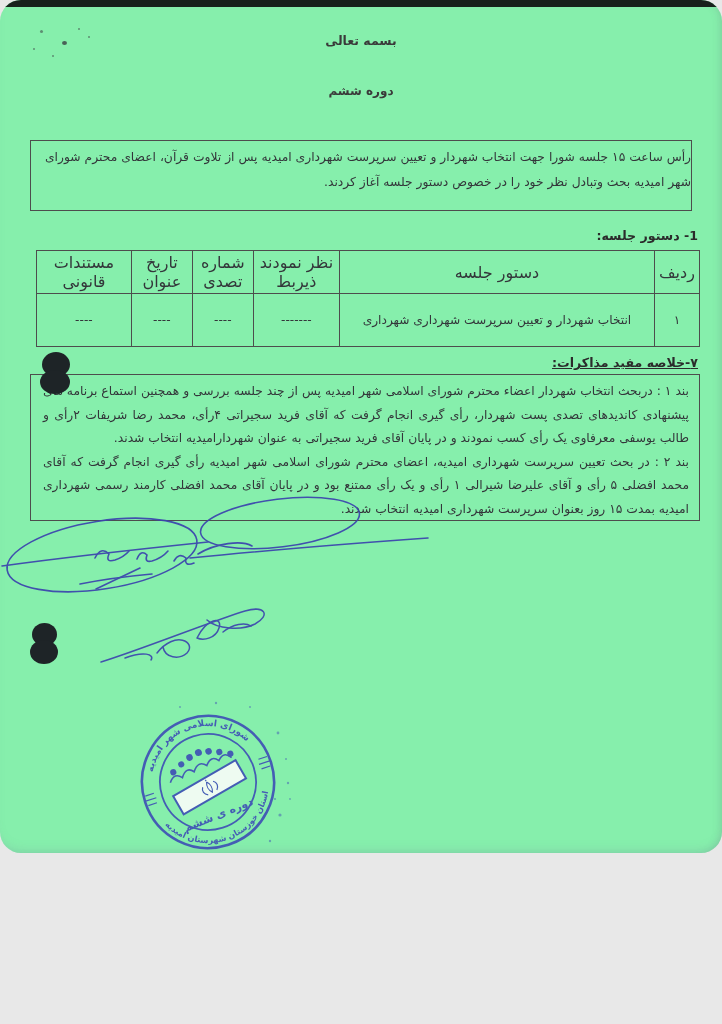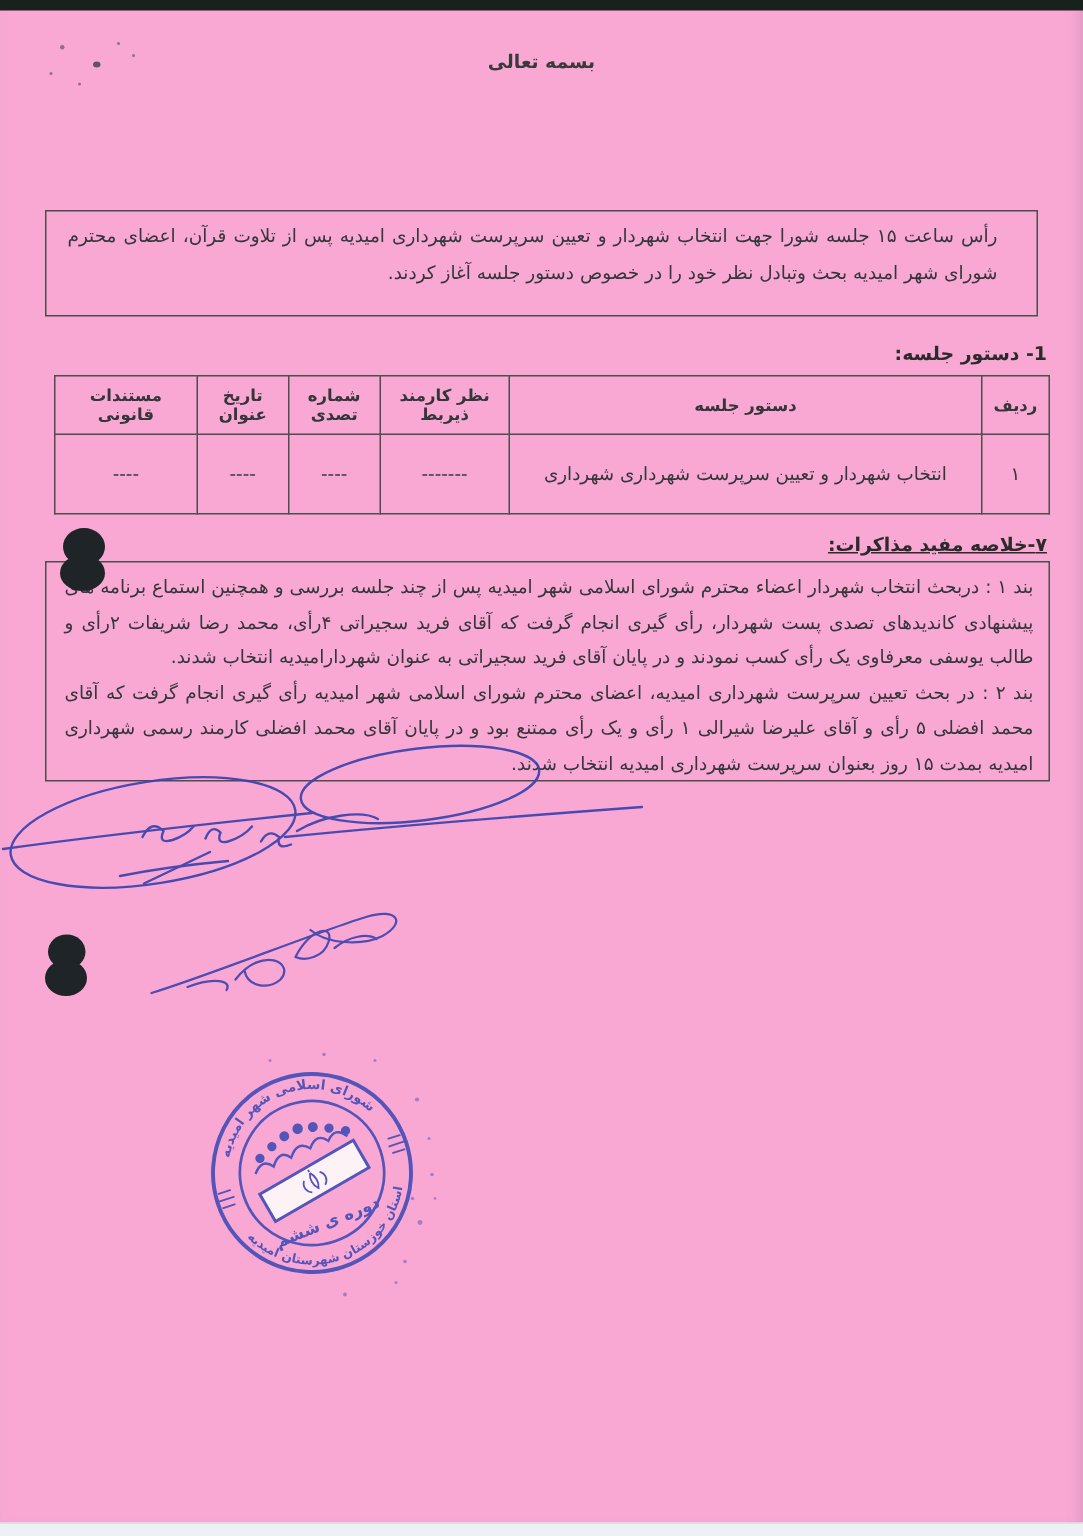--- a/index.html
+++ b/index.html
@@ -1,46 +1,47 @@
 <!DOCTYPE html>
 <html lang="fa" dir="rtl"><head>
 <meta charset="utf-8">
 <style>
   html,body{margin:0;padding:0;background:#e8e8e8;}
   .paper{
-    position:relative;width:722px;height:1024px;margin:0 auto;
-    background:#f9a8d4;overflow:hidden;direction:rtl;
+    position:relative;width:722px;height:853px;margin:0 auto;
+    background:#86efac;overflow:hidden;direction:rtl;
     font-family:"DejaVu Sans",sans-serif;color:#2e2e2e;
     box-shadow:inset -6px 0 10px -6px rgba(90,100,110,.25), inset 0 -8px 12px -8px rgba(120,140,160,.35);
+    border-radius:21px;
   }
   .scan-top-edge{position:absolute;left:0;top:0;width:722px;height:7px;background:#18211c;}
   .scan-bottom-band{position:absolute;left:0;top:1015px;width:722px;height:9px;background:#eef1f4;border-top:1px solid #dbe0e6;}
 
   .hdr{position:absolute;left:0;width:722px;text-align:center;font-weight:bold;}
   .hdr.basmala{top:33px;font-size:12.5px;color:#3a3a3a;}
   .hdr.title{top:58px;font-size:13.5px;color:#333;}
   .hdr.term{top:84px;font-size:12px;color:#3a3a3a;}
 
   .sec-head{position:absolute;right:24px;font-weight:bold;font-size:12.6px;color:#2b2b2b;white-space:nowrap;}
   .sec5-head{top:110px;}
   .sec6-head{top:228px;}
   .sec7-head{top:355px;text-decoration:underline;}
 
   .txt-box{position:absolute;border:1px solid #4d4d4d;background:transparent;box-sizing:border-box;}
-  .box5{left:30px;top:140px;width:662px;height:71px;padding:4px 26px 0 14px;}
+  .box5{left:30px;top:140px;width:662px;height:71px;padding:4px 0 0 14px;}
   .box7{left:30px;top:374px;width:670px;height:147px;padding:5px 10px 0 12px;}
   .txt-box p{margin:0;font-size:12.3px;line-height:25px;text-align:justify;color:#33363a;}
   .box7 p{line-height:23.6px;}
 
   table.agenda{
     position:absolute;left:36px;top:250px;width:664px;border-collapse:collapse;
     font-size:11.8px;color:#33363a;table-layout:fixed;
   }
   table.agenda th,table.agenda td{border:1px solid #4d4d4d;text-align:center;vertical-align:middle;padding:2px 4px;}
-  table.agenda th{font-weight:bold;height:34px;font-size:11px;}
+  table.agenda th{font-weight:normal;height:34px;font-size:16px;}
   table.agenda td{height:48px;font-size:12.2px;}
   .col-radif{width:6.8%;}.col-dastur{width:47.5%;}.col-nazar{width:13%;}
   .col-shomare{width:9.2%;}.col-tarikh{width:9.2%;}.col-mostanad{width:14.3%;}
 
   .blob{position:absolute;background:#1e2427;border-radius:50%;}
 
   .ink{position:absolute;pointer-events:none;}
   .speck{position:absolute;border-radius:50%;background:#3a3f42;opacity:.55;}
 </style>
 </head>
@@ -52,40 +53,41 @@
   <div class="scan-bottom-band"></div>
 
   <div class="speck" style="left:40px;top:30px;width:3px;height:3px;"></div>
   <div class="speck" style="left:62px;top:41px;width:5px;height:4px;opacity:.8;"></div>
   <div class="speck" style="left:78px;top:28px;width:2px;height:2px;"></div>
   <div class="speck" style="left:33px;top:48px;width:2px;height:2px;"></div>
   <div class="speck" style="left:88px;top:36px;width:2px;height:2px;"></div>
   <div class="speck" style="left:52px;top:55px;width:2px;height:2px;"></div>
 
   <div class="hdr basmala">بسمه تعالی</div>
+  <div class="hdr term">دوره ششم</div>
 
   <div class="txt-box box5">
     <p>رأس ساعت ۱۵ جلسه شورا جهت انتخاب شهردار و تعیین سرپرست شهرداری امیدیه پس از تلاوت قرآن، اعضای محترم شورای شهر امیدیه بحث وتبادل نظر خود را در خصوص دستور جلسه آغاز کردند.</p>
   </div>
 
   <div class="sec-head sec6-head">1- دستور جلسه:</div>
   <table class="agenda">
     <colgroup>
       <col class="col-radif">
         <col class="col-dastur">
         <col class="col-nazar">
       <col class="col-shomare">
         <col class="col-tarikh">
         <col class="col-mostanad">
     </colgroup>
     <thead>
       <tr>
         <th>ردیف</th>
         <th>دستور جلسه</th>
-        <th>نظر کارمند ذیربط</th>
+        <th>نظر نمودند ذیربط</th>
         <th>شماره تصدی</th>
         <th>تاریخ عنوان</th>
         <th>مستندات قانونی</th>
       </tr>
     </thead>
     <tbody>
       <tr>
         <td>۱</td>
         <td>انتخاب شهردار و تعیین سرپرست شهرداری شهرداری</td>
         <td>-------</td>

